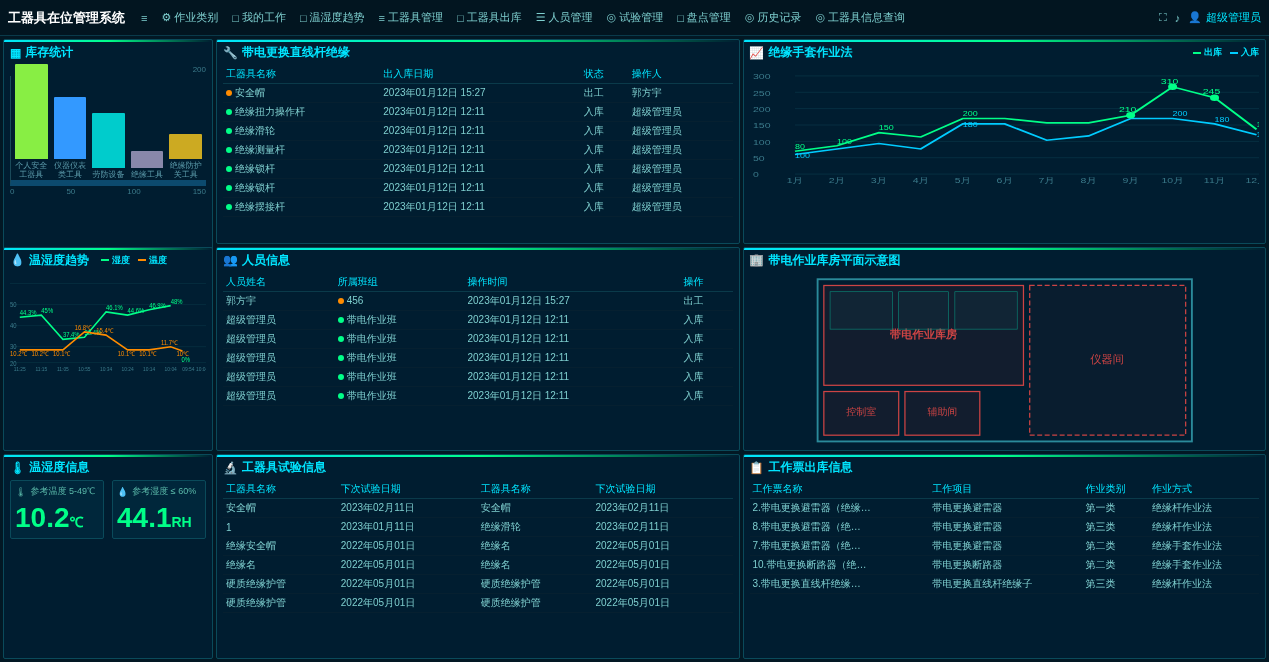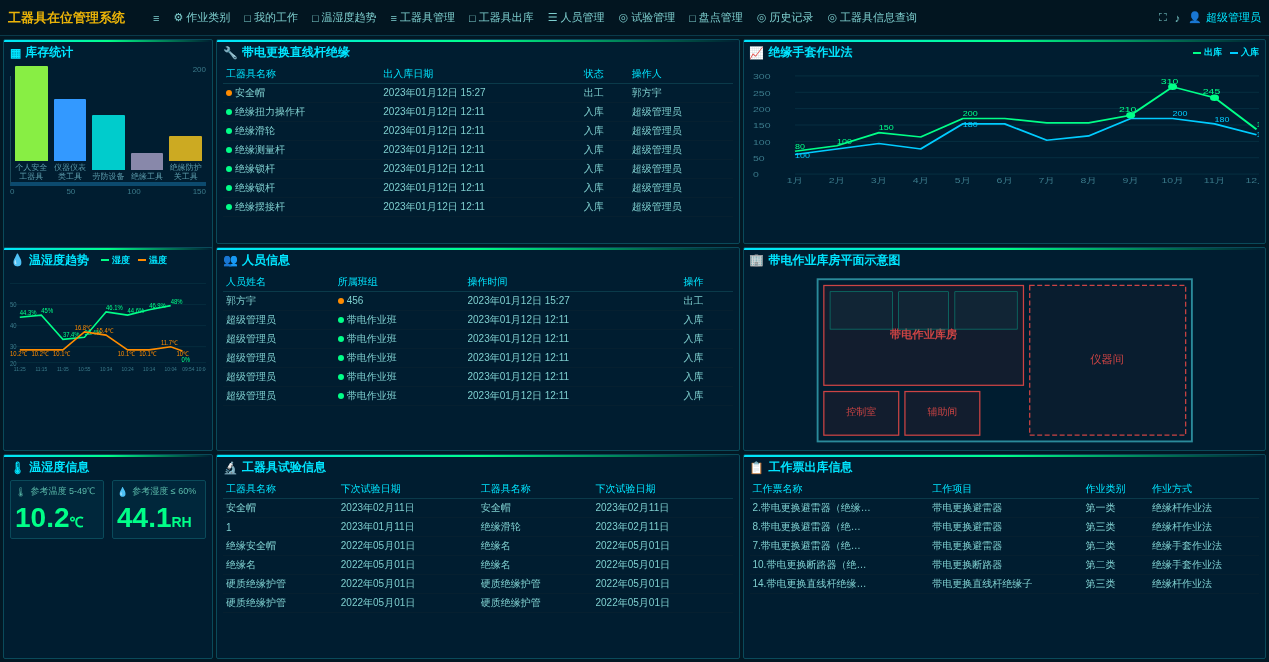--- a/index.html
+++ b/index.html
@@ -17,24 +17,24 @@
     .top-nav {
       background: #021520;
       height: 36px;
       display: flex;
       align-items: center;
       border-bottom: 1px solid #0a3a4a;
       padding: 0 8px;
       gap: 2px;
     }
     .nav-logo {
-      color: #eab308;
+      color: #ffffff;
       font-size: 13px;
       font-weight: bold;
-      margin-right: 20px;
+      margin-right: 8px;
       white-space: nowrap;
     }
     .nav-icon-btn {
       color: #7ecfcf;
       padding: 2px 6px;
       font-size: 11px;
       cursor: pointer;
       white-space: nowrap;
       display: flex;
       align-items: center;
@@ -106,21 +106,21 @@
       position: relative;
       margin-top: 4px;
     }
     .bar-chart-inner {
       display: flex;
       align-items: flex-end;
       height: 110px;
       gap: 6px;
       padding: 0 4px;
       border-left: 1px solid #1a4a5a;
-      border-bottom: 4px solid #0c4a6e;
+      border-bottom: 6px solid #0c4a6e;
     }
     .bar-group {
       display: flex;
       flex-direction: column;
       align-items: center;
       flex: 1;
     }
     .bar {
       width: 100%;
       border-radius: 1px 1px 0 0;
@@ -744,21 +744,21 @@
       <td>第二类</td>
       <td>绝缘手套作业法</td>
     </tr>
             <tr>
       <td>10.带电更换断路器（绝…</td>
       <td>带电更换断路器</td>
       <td>第二类</td>
       <td>绝缘手套作业法</td>
     </tr>
             <tr>
-      <td>14.带电更换直线杆绝缘…</td>
+      <td>3.带电更换直线杆绝缘…</td>
       <td>带电更换直线杆绝缘子</td>
       <td>第三类</td>
       <td>绝缘杆作业法</td>
     </tr>
           </tbody>
       </table>
     </div>
   </div>
 
 </div>

